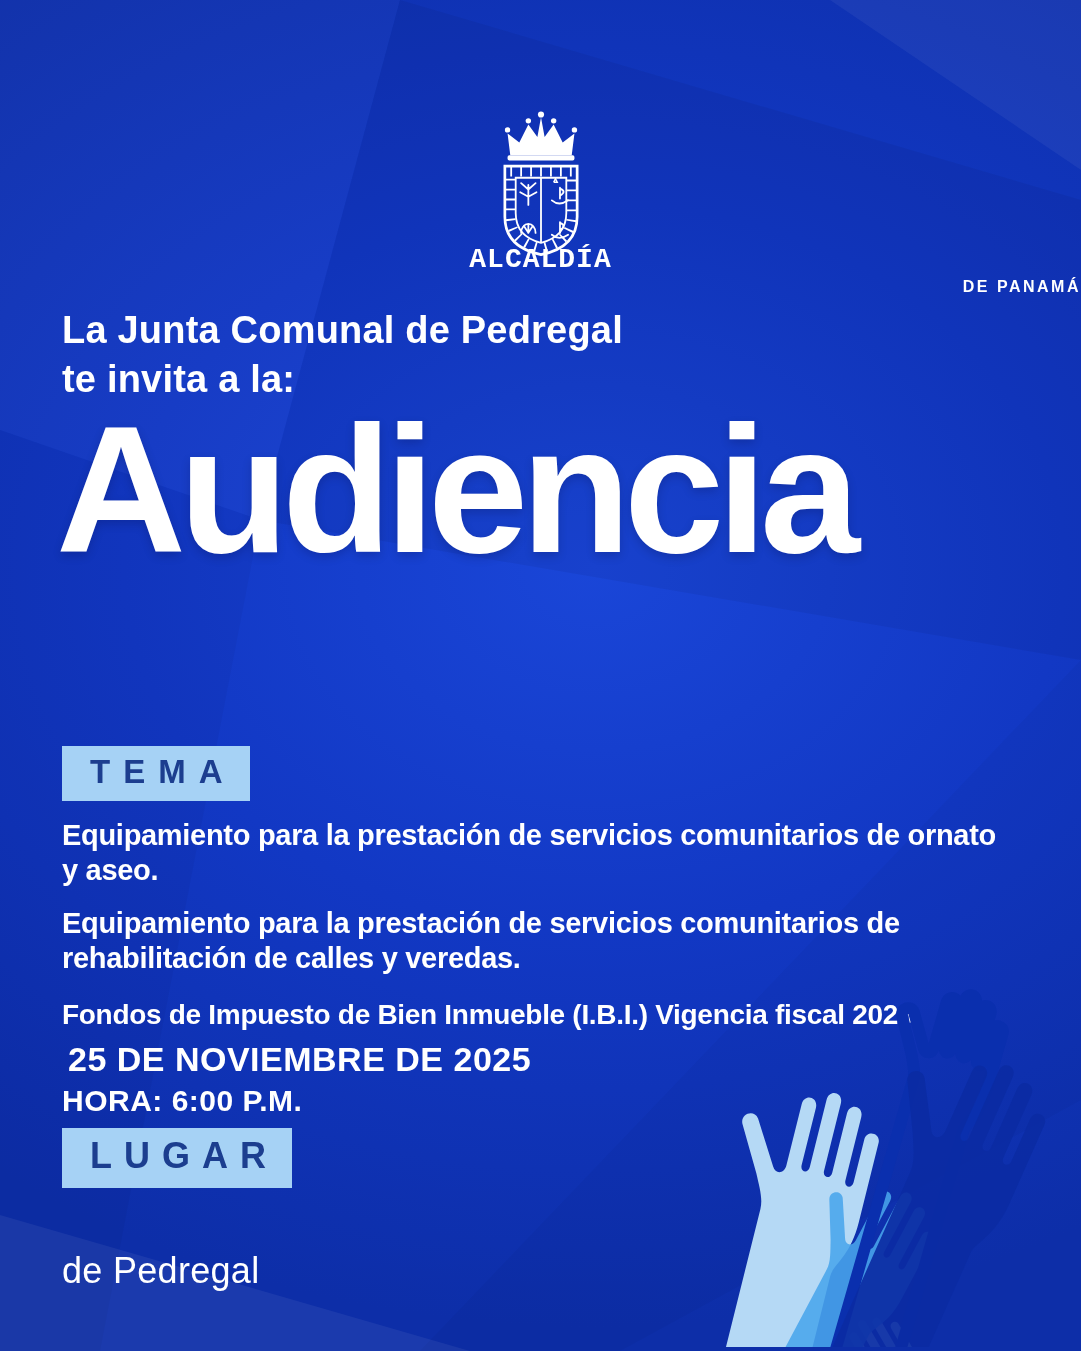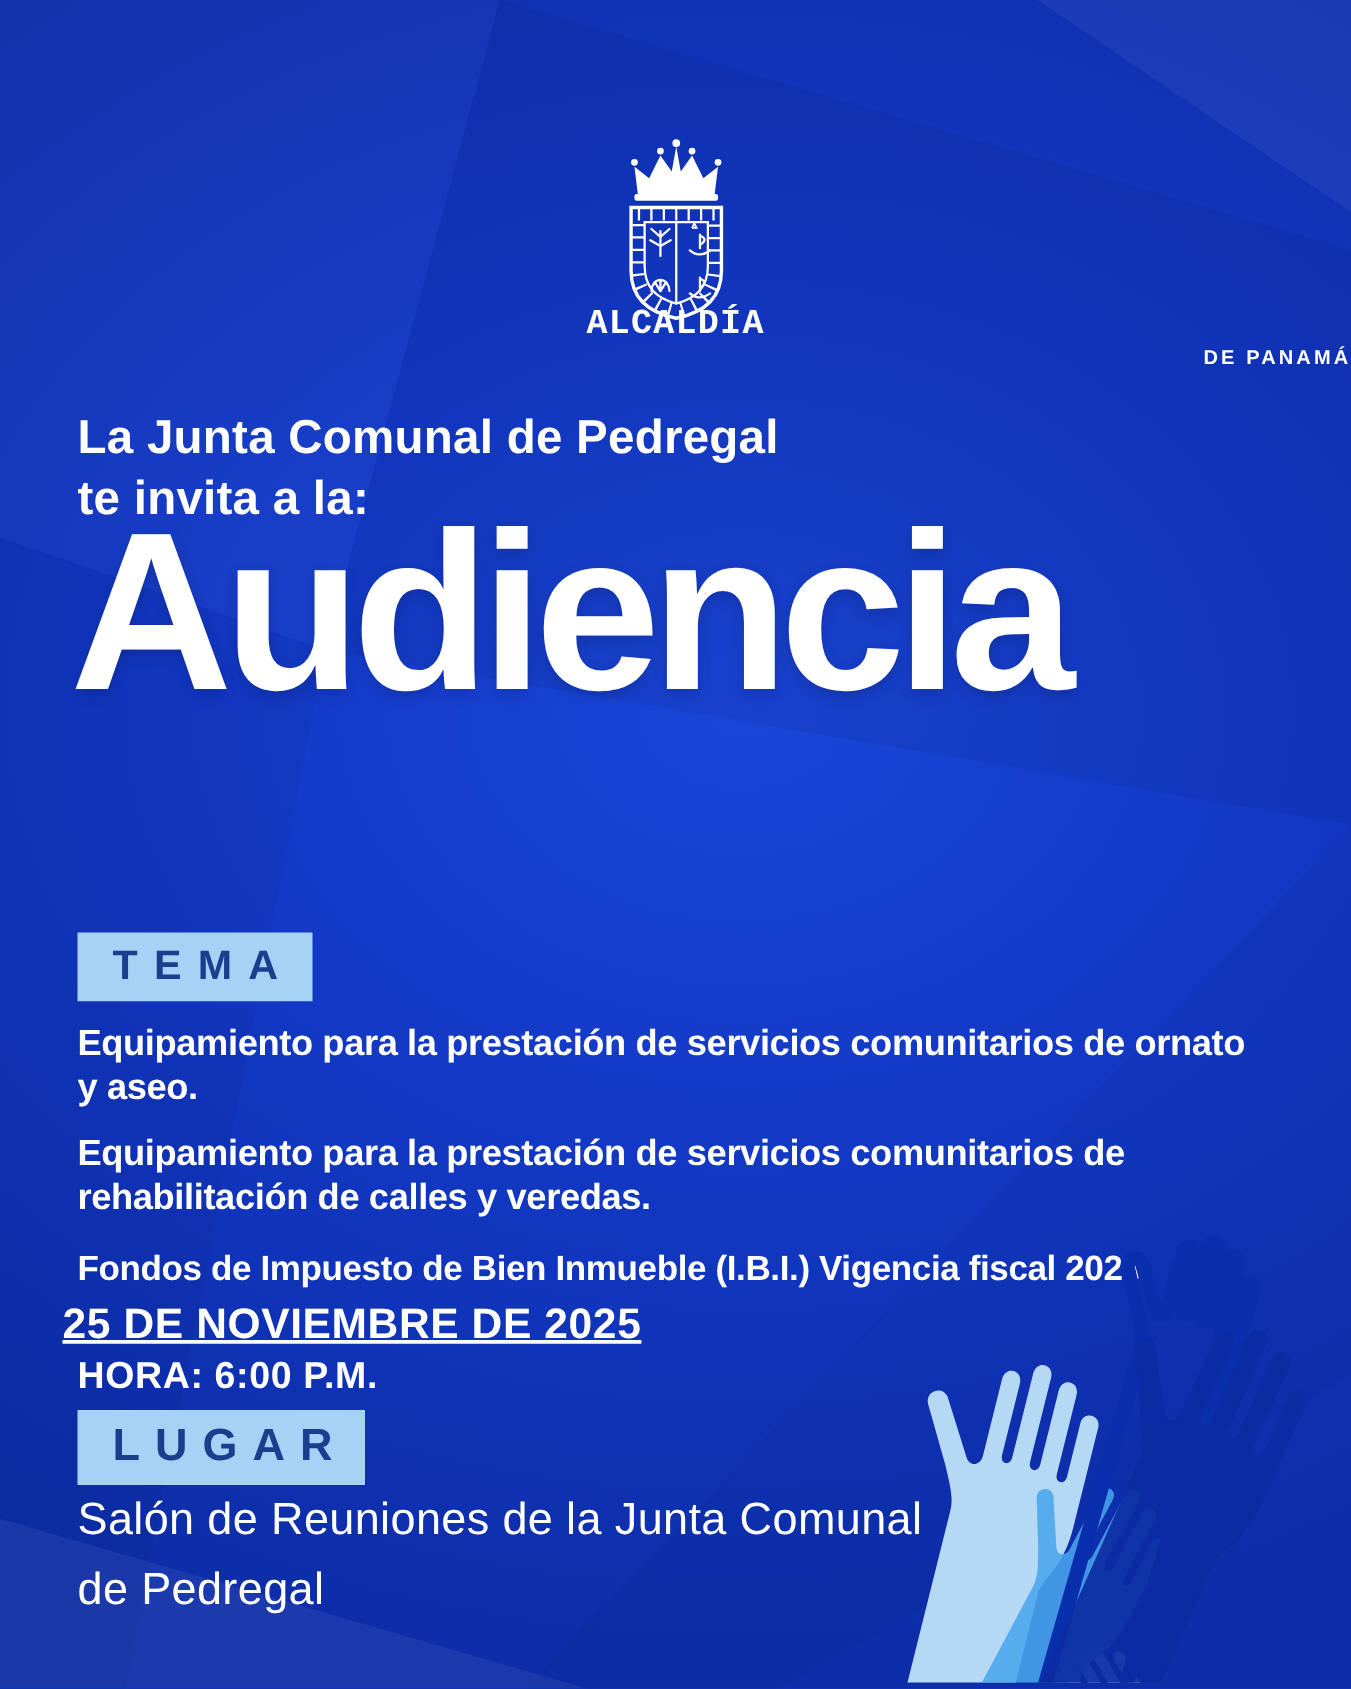--- a/index.html
+++ b/index.html
@@ -25,21 +25,21 @@
     left:0;right:0;top:244px;text-align:center;color:#fff;
     font-size:28px;font-weight:800;letter-spacing:1px;font-family:Liberation Mono, monospace;
   }
   .org-subname{
     left:0;right:0;top:278px;text-align:right;color:#fff;
     font-size:16px;font-weight:700;letter-spacing:2.5px;
   }
 
   
   .intro{
-    left:62px;top:326px;color:#fff;font-size:38px;font-weight:700;
+    left:62px;top:306px;color:#fff;font-size:38px;font-weight:700;
     line-height:1.28;letter-spacing:0.2px;
   }
 
   
   .title-1{
     left:56px;top:400px;color:var(--title-primary,#FFFFFF);
     font-size:180px;font-weight:800;letter-spacing:-7px;line-height:1;
     text-shadow:0 4px 10px rgba(0,0,40,.18);
   }
   .title-2{
@@ -68,23 +68,22 @@
   .para{
     left:62px;width:945px;color:#fff;font-size:29px;font-weight:700;
     line-height:1.2;letter-spacing:-0.3px;
   }
   .para-1{top:818px;}
   .para-2{top:906px;}
   .para-3{top:998px;font-size:28px;width:960px;}
 
   
   .date-line{
-    left:50px;top:1040px;color:#fff;font-size:34px;font-weight:800;
+    left:68px;top:1040px;color:#fff;font-size:34px;font-weight:800;
     letter-spacing:0.5px;
-    text-decoration:underline;
   }
   .time-line{
     left:62px;top:1084px;color:#fff;font-size:30px;font-weight:800;
     letter-spacing:0.5px;
   }
 
   
   .loc-1{left:62px;top:1194px;color:#fff;font-size:36px;font-weight:400;letter-spacing:0.3px;}
   .loc-2{left:62px;top:1250px;color:#fff;font-size:36px;font-weight:400;letter-spacing:0.3px;}
 
@@ -149,21 +148,20 @@
   <div class="layer para para-2">Equipamiento para la prestación de servicios comunitarios de rehabilitación de calles y veredas.</div>
   <div class="layer para para-3">Fondos de Impuesto de Bien Inmueble (I.B.I.) Vigencia fiscal 2026.</div>
 
   <div class="layer date-line">25 DE NOVIEMBRE DE 2025</div>
   <div class="layer time-line">HORA: 6:00 P.M.</div>
 
   <div class="layer" style="left:62px;top:1128px;">
     <span class="badge lugar-badge" style="position:static;">LUGAR</span>
   </div>
 
-  <div class="layer loc-1">Salón de Reuniones de la Junta Comunal</div>
   <div class="layer loc-2">de Pedregal</div>
 
   <div class="hands">
     <svg width="440" height="560" viewBox="0 0 440 560" aria-hidden="true">
       <defs>
         <path id="hand" d="M22,560 L22,122 C22,112 16,102 10,90 L-14,48 C-19,39 -7,31 -1,39
           L24,80 C28,87 36,84 36,76 L36,16 C36,5 50,5 50,16 L50,72 C50,79 58,79 58,72
           L58,6 C58,-5 72,-5 72,6 L72,72 C72,79 80,79 80,72 L80,14 C80,3 94,3 94,14
           L94,76 C94,83 102,83 102,76 L102,34 C102,24 116,24 116,34 L116,112
           C116,146 102,156 102,168 L102,560 Z"></path>

